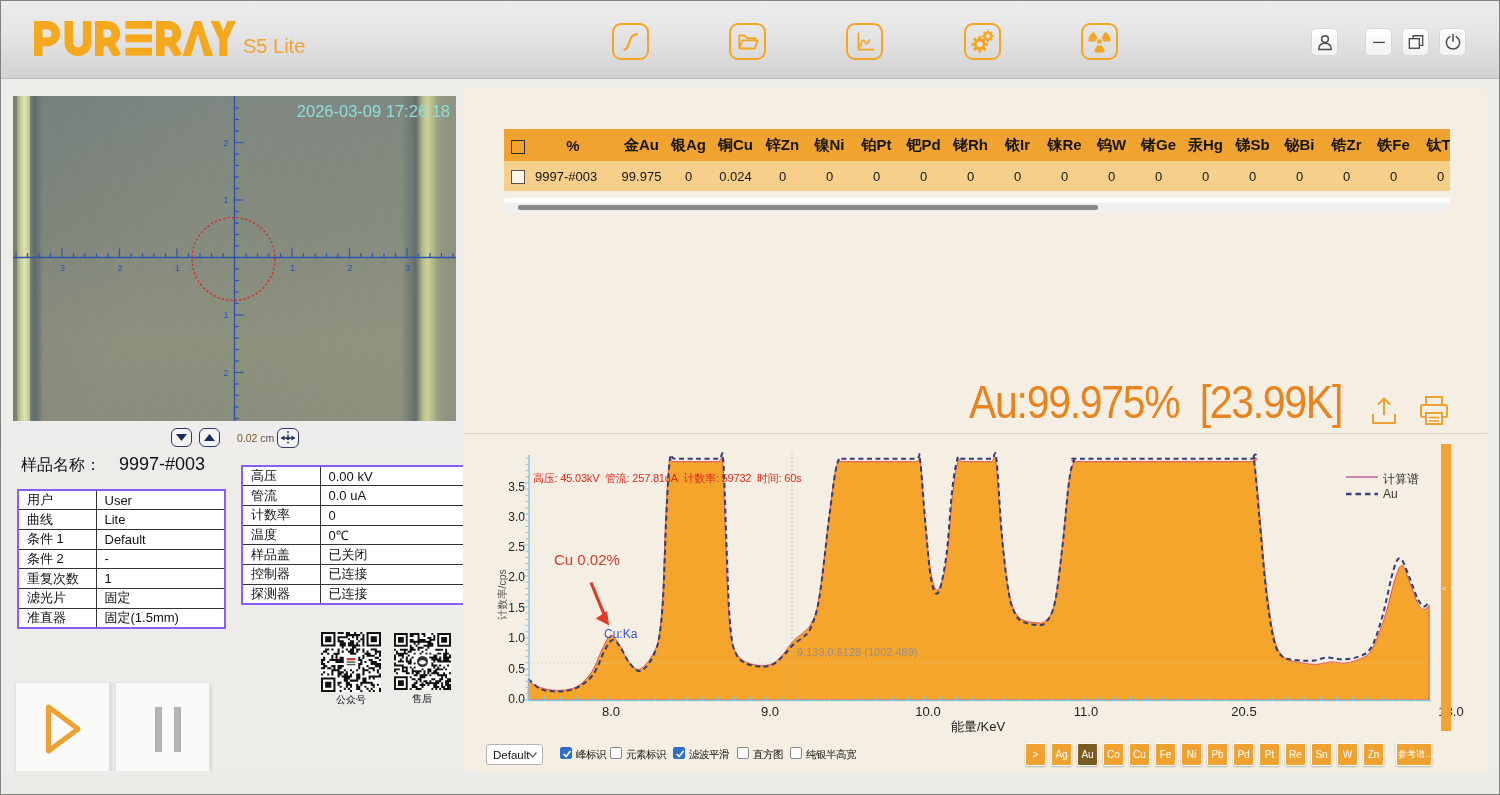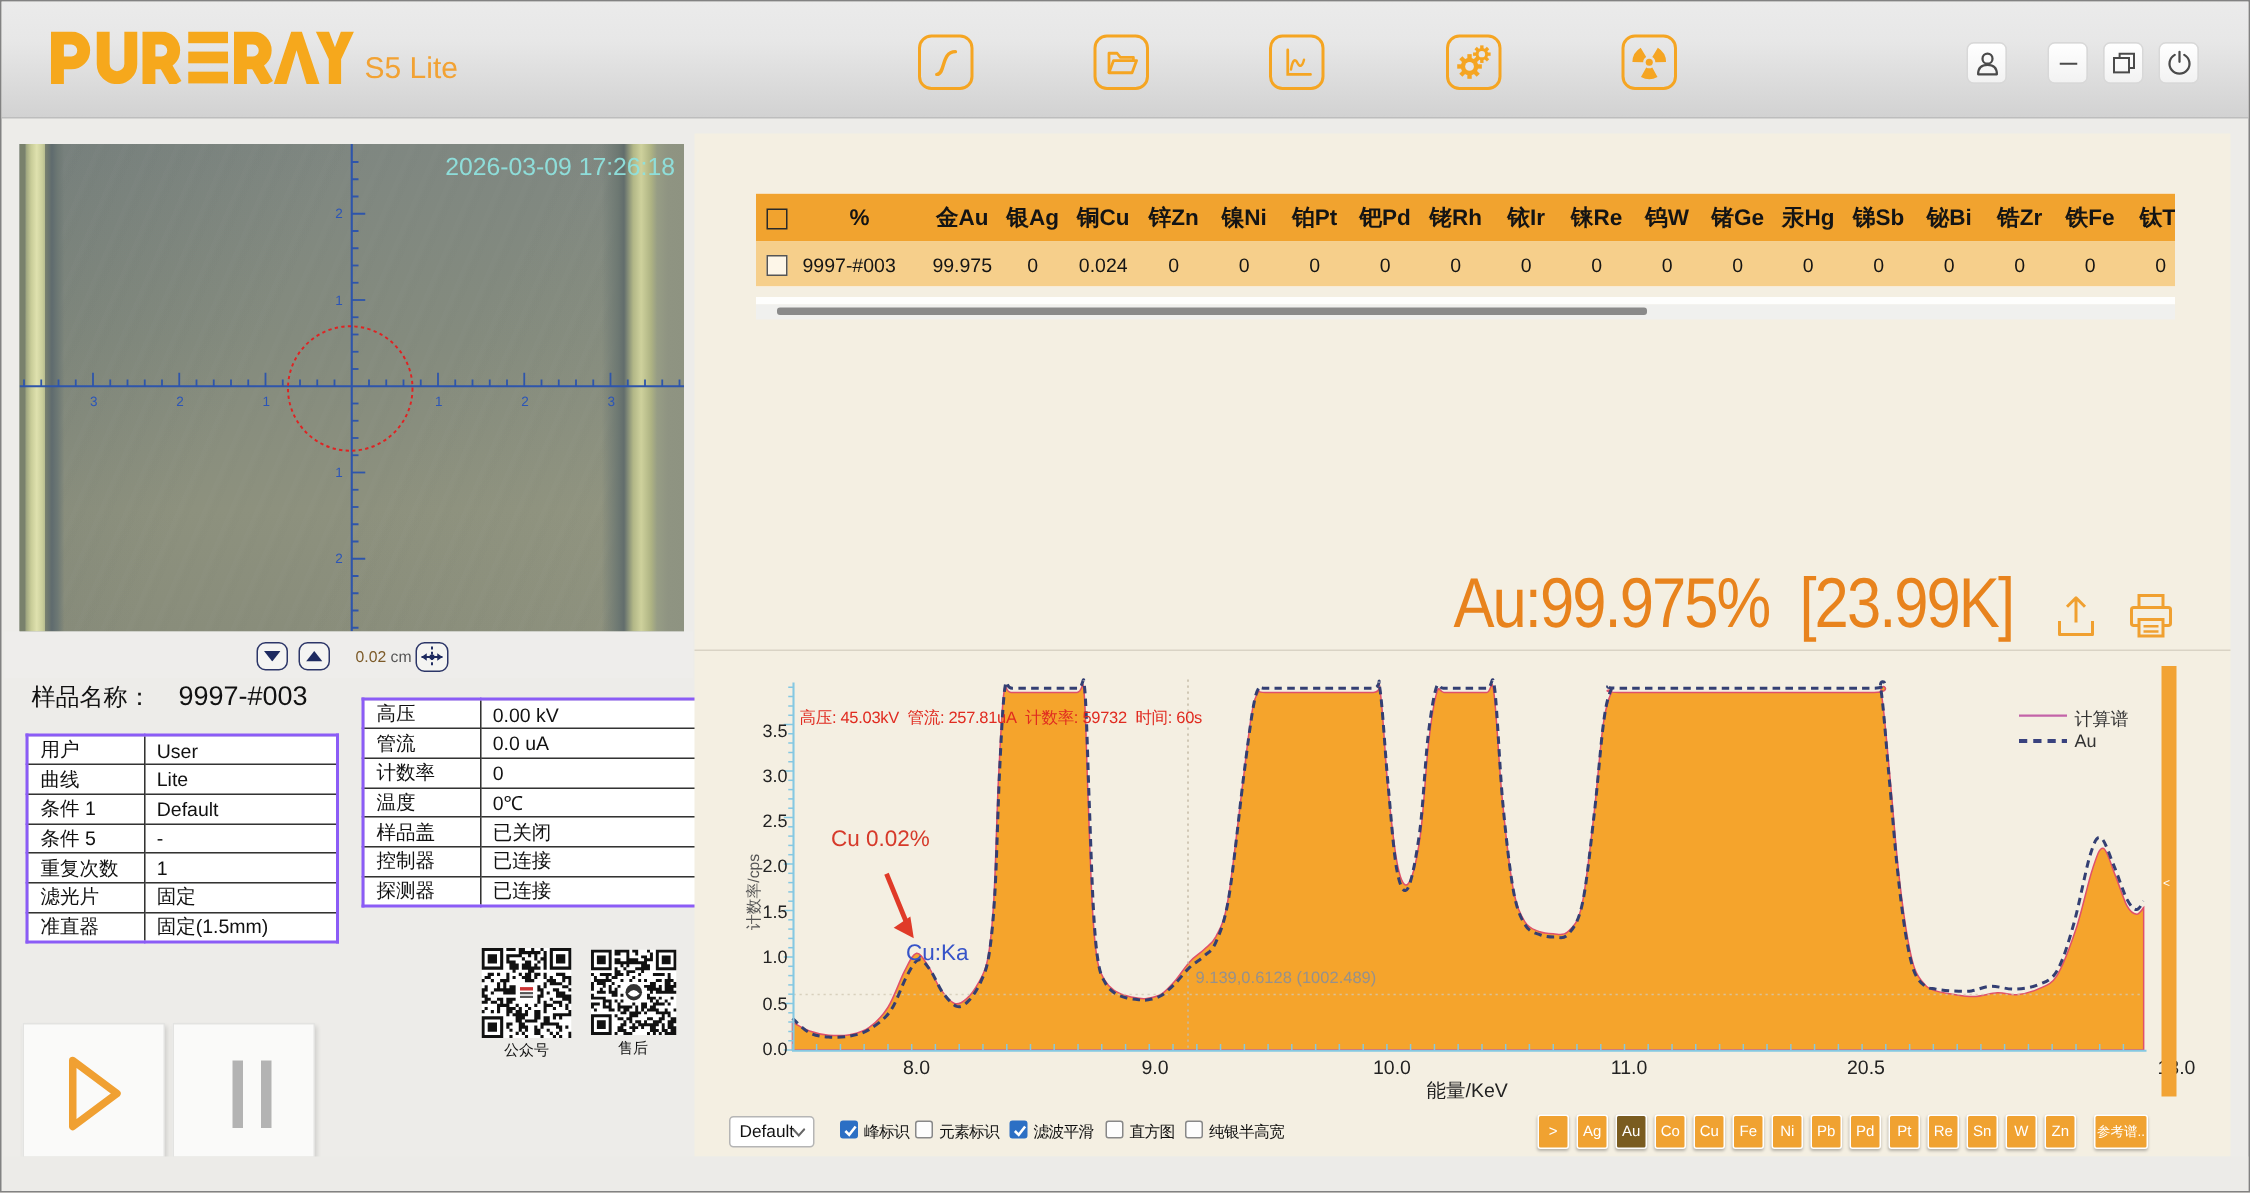--- a/index.html
+++ b/index.html
@@ -30,21 +30,21 @@
 .ecell{flex:0 0 47px;text-align:center}
 #hwhite{position:absolute;left:503px;top:197px;width:946px;height:5px;background:#fefefd}
 #hscroll{position:absolute;left:503px;top:202px;width:946px;height:10px;background:#f0f0ee}
 #hthumb{position:absolute;left:14px;top:2px;width:580px;height:5px;background:#8a8a8a;border-radius:2px}
 #autext{position:absolute;left:968px;top:373px;font-size:47px;color:#e8831d;letter-spacing:-1.5px;white-space:nowrap;transform:scaleX(0.873);transform-origin:0 0}
 #divline{position:absolute;left:462px;top:432px;width:1024px;height:1px;background:#d9d3c5}
 
 #chart{position:absolute;left:462px;top:433px;width:1024px;height:337px}
 .redinfo{position:absolute;left:70px;top:37px;font-size:11px;color:#e02b20;letter-spacing:-0.2px}
 .cu{position:absolute;left:91px;top:117px;font-size:15px;color:#d63a2a}
-.cuka{position:absolute;left:141px;top:193px;font-size:15px;color:#3653c8}
+.cuka{position:absolute;left:141px;top:193px;font-size:12px;color:#3653c8}
 .vlabel{position:absolute;left:334px;top:212px;font-size:11px;color:#96918c}
 .leg1{position:absolute;left:920px;top:37px;font-size:12px;color:#333}
 .leg2{position:absolute;left:920px;top:53px;font-size:12px;color:#333}
 #ylab{position:absolute;left:33px;top:186px;font-size:10.5px;color:#555;transform:rotate(-90deg);transform-origin:left top}
 .xt{position:absolute;top:270px;font-size:13px;color:#222;width:40px;text-align:center}
 .yt{position:absolute;left:32px;width:30px;text-align:right;font-size:12px;color:#222}
 #xlab{position:absolute;left:488px;top:284px;font-size:13px;color:#222}
 #vscroll{position:absolute;left:978px;top:10px;width:10px;height:287px;background:#f2a334}
 
 #bctrl{position:absolute;left:462px;top:738px;width:1024px;height:32px;font-size:13px;color:#111}
@@ -285,21 +285,21 @@
       </tr>
  <tr>
         <td>曲线</td>
         <td>Lite</td>
       </tr>
  <tr>
         <td>条件 1</td>
         <td>Default</td>
       </tr>
  <tr>
-        <td>条件 5</td>
+        <td>条件 2</td>
         <td>-</td>
       </tr>
  <tr>
         <td>重复次数</td>
         <td>1</td>
       </tr>
  <tr>
         <td>滤光片</td>
         <td>固定</td>
       </tr>

